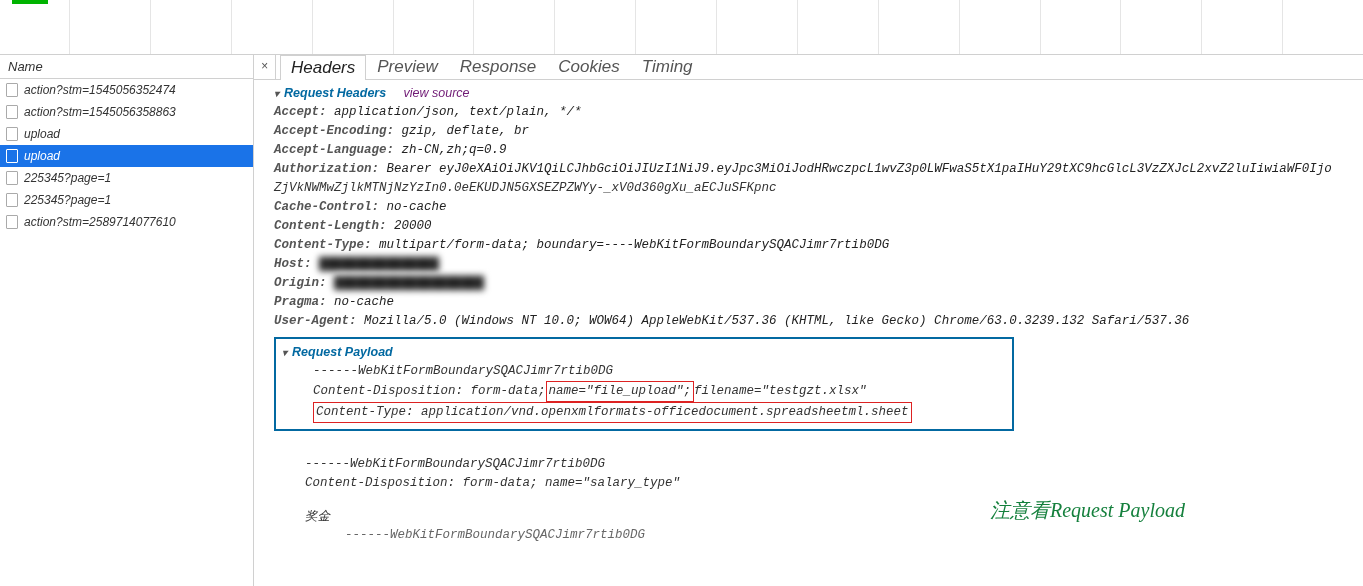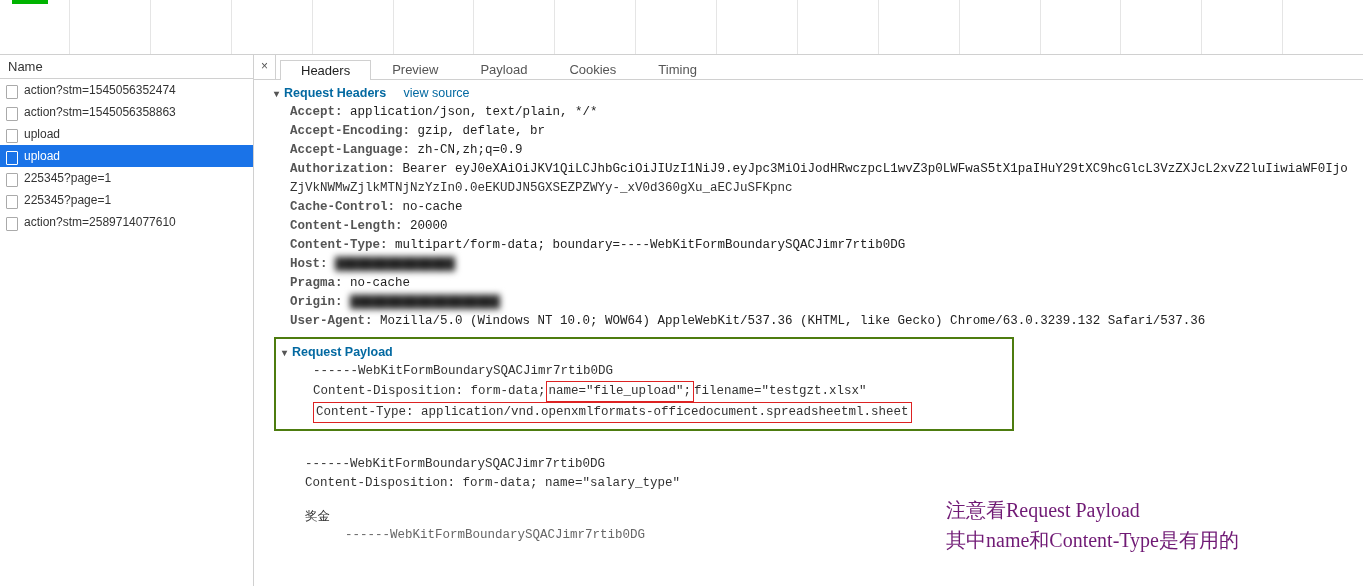--- a/index.html
+++ b/index.html
@@ -31,34 +31,35 @@
   .tabs-row .remainder {
     flex: 1; display: flex;
   }
   .tabs-row .remainder .cell {
     flex: 1; border-right: 1px solid #e5e5e5;
   }
 
   .main {
     display: flex;
     height: calc(100% - 55px);
+    font-style: italic;
   }
   .left-panel {
     width: 254px;
     border-right: 1px solid #d0d0d0;
     overflow: hidden;
   }
   .left-header {
     padding: 4px 8px;
     border-bottom: 1px solid #d0d0d0;
     font-size: 13px;
   }
   .req-list .req-item {
     padding: 2px 6px;
-    display: flex; align-items: flex-end;
+    display: flex; align-items: center;
     cursor: default;
     line-height: 18px;
   }
   .req-list .req-item .doc-icon {
     width: 12px; height: 14px;
     border: 1px solid #aaa;
     border-radius: 1px;
     margin-right: 6px;
     position: relative;
     flex: 0 0 auto;
@@ -89,26 +90,26 @@
     display: flex;
     border-bottom: 1px solid #d0d0d0;
   }
   .dev-tabs {
     display: flex;
     align-items: flex-end;
     padding-left: 4px;
     height: 24px;
   }
   .dev-tabs .tab {
-    padding: 2px 20px;
+    padding: 2px 10px;
     color: #555;
     cursor: pointer;
     border: 1px solid transparent;
     border-bottom: none;
-    font-size: 13px;
+    font-size: 17px;
   }
   .dev-tabs .tab.active {
     border-color: #d0d0d0;
     background: #fff;
     color: #222;
     position: relative;
     top: 1px;
   }
   .details {
     flex: 1;
@@ -121,49 +122,49 @@
   .section-title {
     font-weight: bold;
     color: #0369a1;
   }
   .disclosure::before {
     content: "▾";
     font-size: 10px;
     margin-right: 5px;
     color: #555;
   }
-  .gray { color: #0369a1; font-weight: normal; }
-  .kv { margin-left: 16px; white-space: nowrap; }
+  .gray { color: #701a75; font-weight: normal; }
+  .kv { white-space: nowrap; }
   .kv .k { font-weight: bold; color: #555; }
   .kv .v { color: #222; }
   .indent-block { margin-left: 31px; }
   .blur {
     display: inline-block;
     background: #f2f2f2;
     filter: blur(3px);
     color: transparent;
     border-radius: 2px;
   }
   .red-box-outer {
-    border: 2px solid #4d7c0f;
+    border: 2px solid #0369a1;
     margin-top: 6px;
     padding: 4px 6px 6px 6px;
     display: inline-block;
     min-width: 740px;
   }
   .inline-red-small {
     border: 1px solid #d22;
     padding: 0 2px;
     display: inline-block;
   }
   .annotation {
     position: absolute;
-    left: 692px;
+    left: 736px;
     top: 415px;
-    color: #701a75;
+    color: #15803d;
     font-size: 20px;
     font-family: "Microsoft YaHei", SimSun, serif;
     line-height: 30px;
   }
 </style>
 </head>
 <body>
 
 <div class="green-dot"></div>
 
@@ -223,21 +224,21 @@
         </div>
       </div>
   </div>
 
   <div class="right-panel">
     <div class="right-top">
       <div class="close-col">×</div>
       <div class="dev-tabs" id="dev-tabs">
           <span class="tab active">Headers</span>
           <span class="tab">Preview</span>
-          <span class="tab">Payload</span>
+          <span class="tab">Response</span>
           <span class="tab">Cookies</span>
           <span class="tab">Timing</span>
         </div>
     </div>
 
     <div class="details">
 
       <div>
         <span class="section-title disclosure">Request Headers</span>
         &nbsp;&nbsp;&nbsp;
@@ -246,22 +247,22 @@
       <div id="headers-list">
           <div class="kv mono"><span class="k">Accept:</span> <span class="v"> application/json, text/plain, */*</span></div>
           <div class="kv mono"><span class="k">Accept-Encoding:</span> <span class="v"> gzip, deflate, br</span></div>
           <div class="kv mono"><span class="k">Accept-Language:</span> <span class="v"> zh-CN,zh;q=0.9</span></div>
           <div class="kv mono"><span class="k">Authorization:</span> <span class="v"> Bearer eyJ0eXAiOiJKV1QiLCJhbGciOiJIUzI1NiJ9.eyJpc3MiOiJodHRwczpcL1wvZ3p0LWFwaS5tX1paIHuY29tXC9hcGlcL3VzZXJcL2xvZ2luIiwiaWF0Ijo</span></div>
           <div class="kv mono">ZjVkNWMwZjlkMTNjNzYzIn0.0eEKUDJN5GXSEZPZWYy-_xV0d360gXu_aECJuSFKpnc</div>
           <div class="kv mono"><span class="k">Cache-Control:</span> <span class="v"> no-cache</span></div>
           <div class="kv mono"><span class="k">Content-Length:</span> <span class="v"> 20000</span></div>
           <div class="kv mono"><span class="k">Content-Type:</span> <span class="v"> multipart/form-data; boundary=----WebKitFormBoundarySQACJimr7rtib0DG</span></div>
           <div class="kv mono"><span class="k">Host:</span> <span class="v blur">████████████████</span></div>
+          <div class="kv mono"><span class="k">Origin:</span> <span class="v blur">████████████████████</span></div>
           <div class="kv mono"><span class="k">Pragma:</span> <span class="v"> no-cache</span></div>
-          <div class="kv mono"><span class="k">Origin:</span> <span class="v blur">████████████████████</span></div>
           <div class="kv mono"><span class="k">User-Agent:</span> <span class="v"> Mozilla/5.0 (Windows NT 10.0; WOW64) AppleWebKit/537.36 (KHTML, like Gecko) Chrome/63.0.3239.132 Safari/537.36</span></div>
         </div>
 
       <div class="red-box-outer">
         <div>
           <span class="section-title disclosure">Request Payload</span>
         </div>
         <div class="indent-block mono">
           <div>------WebKitFormBoundarySQACJimr7rtib0DG</div>
           <div>
@@ -276,18 +277,17 @@
       <div class="indent-block mono">
         <div>------WebKitFormBoundarySQACJimr7rtib0DG</div>
         <div>Content-Disposition: form-data; name="salary_type"</div>
         <div style="height:14px"></div>
         <div style="font-family:'Microsoft YaHei',SimSun,sans-serif">奖金</div>
         <div style="padding-left:40px;color:#666">------WebKitFormBoundarySQACJimr7rtib0DG</div>
       </div>
 
       <div class="annotation">
         <div>注意看Request Payload</div>
-        <div>其中name和Content-Type是有用的</div>
       </div>
 
     </div>
   </div>
 </div>
 
 </body></html>

